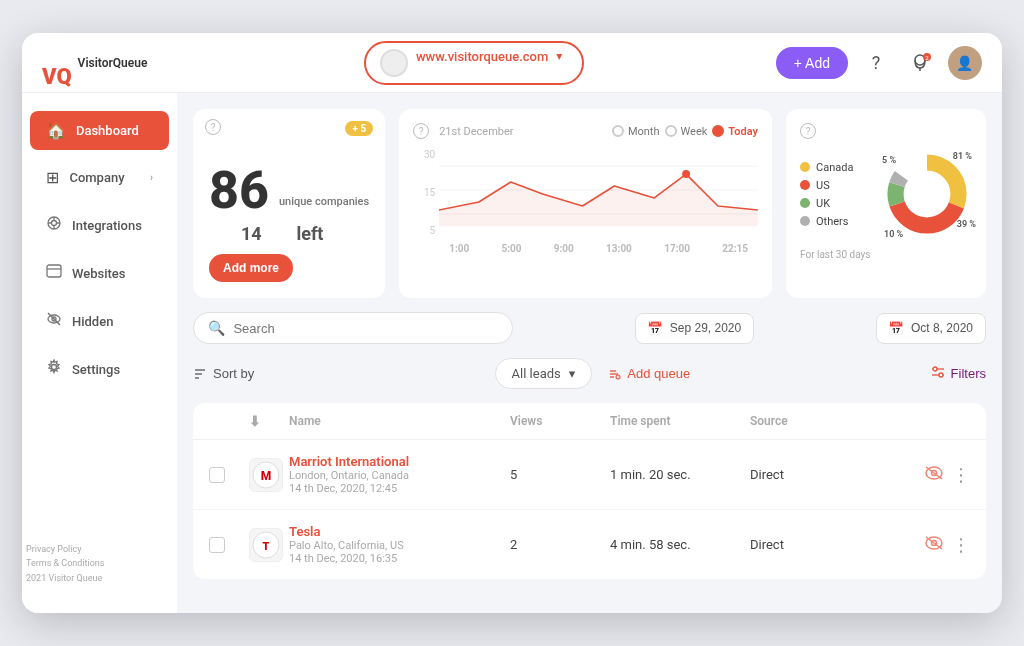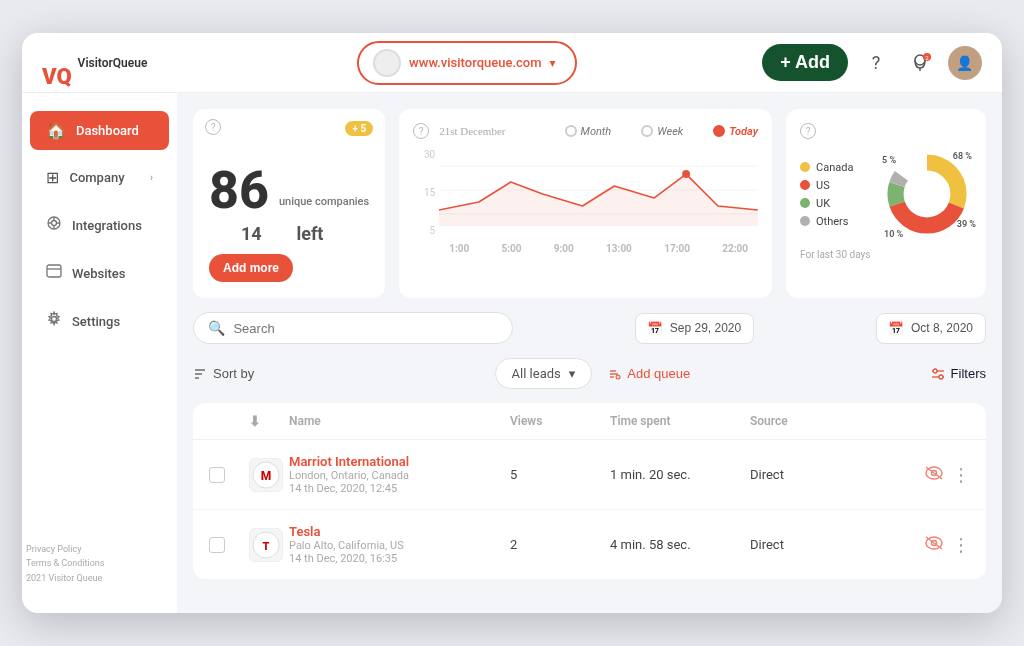--- a/index.html
+++ b/index.html
@@ -47,21 +47,20 @@
       color: #333;
     }
     .url-bar {
       flex: 1;
       display: flex;
       align-items: center;
       justify-content: center;
     }
     .url-input-wrap {
       display: flex;
-      align-items: center;
       border: 2px solid #e8513a;
       border-radius: 24px;
       padding: 6px 14px;
       gap: 8px;
       min-width: 220px;
     }
     .url-dot {
       width: 28px;
       height: 28px;
       border-radius: 50%;
@@ -76,27 +75,27 @@
     .url-chevron {
       color: #e8513a;
       font-size: 12px;
     }
     .nav-actions {
       display: flex;
       align-items: center;
       gap: 12px;
     }
     .btn-add {
-      background: #14532d;
+      background: #8b5cf6;
       color: #fff;
       border: none;
       border-radius: 20px;
       padding: 8px 18px;
-      font-size: 18px;
-      font-weight: 700;
+      font-size: 14px;
+      font-weight: 400;
       cursor: pointer;
       display: flex;
       align-items: center;
       gap: 5px;
     }
     .nav-icon {
       width: 32px;
       height: 32px;
       display: flex;
       align-items: center;
@@ -254,28 +253,26 @@
     }
     .chart-header {
       display: flex;
       align-items: center;
       gap: 10px;
       margin-bottom: 10px;
     }
     .chart-date {
       font-size: 11px;
       color: #aaa;
-      font-family: Liberation Serif, serif;
     }
     .chart-radio-group {
       display: flex;
       align-items: center;
-      gap: 30px;
+      gap: 5px;
       margin-left: auto;
-      font-style: italic;
     }
     .radio-opt {
       display: flex;
       align-items: center;
       gap: 4px;
       font-size: 11px;
       color: #777;
       cursor: pointer;
     }
     .radio-circle {
@@ -423,24 +420,23 @@
       gap: 6px;
       font-size: 13px;
       color: #e8513a;
       background: none;
       border: none;
       cursor: pointer;
       font-weight: 500;
     }
     .filters-btn {
       display: flex;
-      align-items: center;
       gap: 6px;
       font-size: 13px;
-      color: #0f172a;
+      color: #701a75;
       background: none;
       border: none;
       cursor: pointer;
       font-weight: 500;
       margin-left: auto;
     }
     
     .leads-table {
       background: #fff;
       border-radius: 12px;
@@ -581,20 +577,30 @@
         <span class="sidebar-item-label">Integrations</span>
       </div>
       <div class="sidebar-item">
         <span class="sidebar-item-icon">
           <svg width="16" height="16" viewBox="0 0 16 16" fill="none">
             <rect x="1" y="2" width="14" height="12" rx="2" stroke="#777" stroke-width="1.3" fill="none"></rect>
             <line x1="1" y1="6" x2="15" y2="6" stroke="#777" stroke-width="1.3"></line>
           </svg>
         </span>
         <span class="sidebar-item-label">Websites</span>
+      </div>
+      <div class="sidebar-item">
+        <span class="sidebar-item-icon">
+          <svg width="16" height="16" viewBox="0 0 16 16" fill="none">
+            <ellipse cx="8" cy="8" rx="6" ry="4" stroke="#777" stroke-width="1.3" fill="none"></ellipse>
+            <circle cx="8" cy="8" r="2" stroke="#777" stroke-width="1.3" fill="none"></circle>
+            <line x1="2" y1="2" x2="14" y2="14" stroke="#777" stroke-width="1.5"></line>
+          </svg>
+        </span>
+        <span class="sidebar-item-label">Hidden</span>
       </div>
       <div class="sidebar-item">
         <span class="sidebar-item-icon">
           <svg width="16" height="16" viewBox="0 0 16 16" fill="none">
             <circle cx="8" cy="8" r="2.5" stroke="#777" stroke-width="1.3" fill="none"></circle>
             <path d="M8 1 L8.8 3.2 L11 2.5 L10.5 4.8 L13 5.5 L11.5 7.2 L13 9 L10.5 9.5 L11 12 L8.8 11.2 L8 13.5 L7.2 11.2 L5 12 L5.5 9.5 L3 9 L4.5 7.2 L3 5.5 L5.5 4.8 L5 2.5 L7.2 3.2 Z" stroke="#777" stroke-width="1.3" fill="none"></path>
           </svg>
         </span>
         <span class="sidebar-item-label">Settings</span>
       </div>
@@ -662,21 +668,21 @@
                 <path d="M0,65 L50,55 L90,30 L130,45 L180,60 L220,35 L270,50 L310,20 L350,60 L400,65" fill="none" stroke="#e8513a" stroke-width="2" stroke-linejoin="round"></path>
 
                 <circle cx="310" cy="20" r="5" fill="#e8513a"></circle>
               </svg>
               <div class="chart-xaxis">
                 <span>1:00</span>
                 <span>5:00</span>
                 <span>9:00</span>
                 <span>13:00</span>
                 <span>17:00</span>
-                <span>22:00</span>
+                <span>22:15</span>
               </div>
             </div>
           </div>
         </div>
 
         <div class="donut-card">
           <div class="donut-question">?</div>
           <div class="donut-row">
             <div class="donut-legend">
               <div class="legend-item">
@@ -704,21 +710,21 @@
 
                 <circle cx="50" cy="50" r="35" fill="none" stroke="#e8513a" stroke-width="18" stroke-dasharray="85.4 202.4" stroke-dashoffset="-67.9" transform="rotate(-90 50 50)"></circle>
 
                 <circle cx="50" cy="50" r="35" fill="none" stroke="#7cb36e" stroke-width="18" stroke-dasharray="21.99 265.9" stroke-dashoffset="-153.3" transform="rotate(-90 50 50)"></circle>
 
                 <circle cx="50" cy="50" r="35" fill="none" stroke="#b0b0b0" stroke-width="18" stroke-dasharray="11 276.9" stroke-dashoffset="-175.3" transform="rotate(-90 50 50)"></circle>
 
                 <circle cx="50" cy="50" r="22" fill="white"></circle>
               </svg>
               
-              <div style="position:absolute;top:2px;right:0px;font-size:9px;color:#555;font-weight:600;">68 %</div>
+              <div style="position:absolute;top:2px;right:0px;font-size:9px;color:#555;font-weight:600;">81 %</div>
               <div style="position:absolute;bottom:10px;right:-4px;font-size:9px;color:#555;font-weight:600;">39 %</div>
               <div style="position:absolute;bottom:0px;left:2px;font-size:9px;color:#555;font-weight:600;">10 %</div>
               <div style="position:absolute;top:6px;left:0px;font-size:9px;color:#555;font-weight:600;">5 %</div>
             </div>
           </div>
           <div class="donut-footer">For last 30 days</div>
         </div>
       </div>
 
       <div class="search-filter-row">

